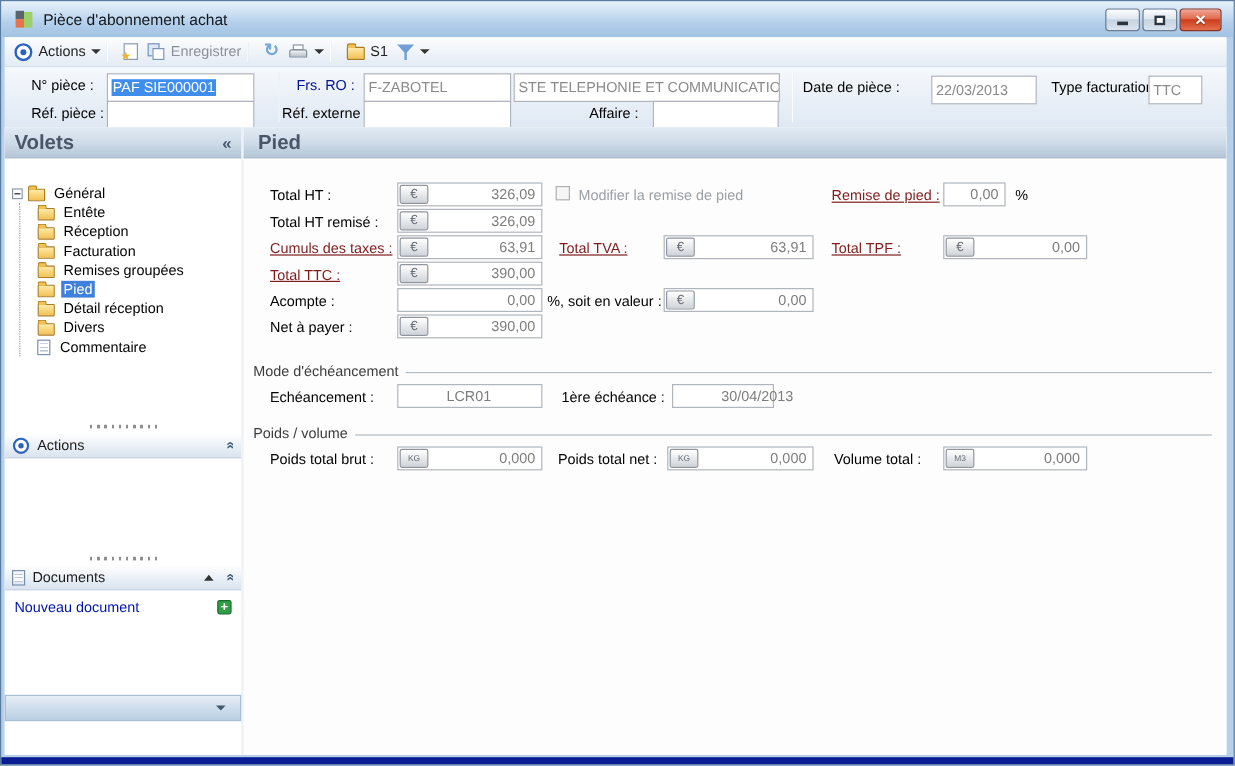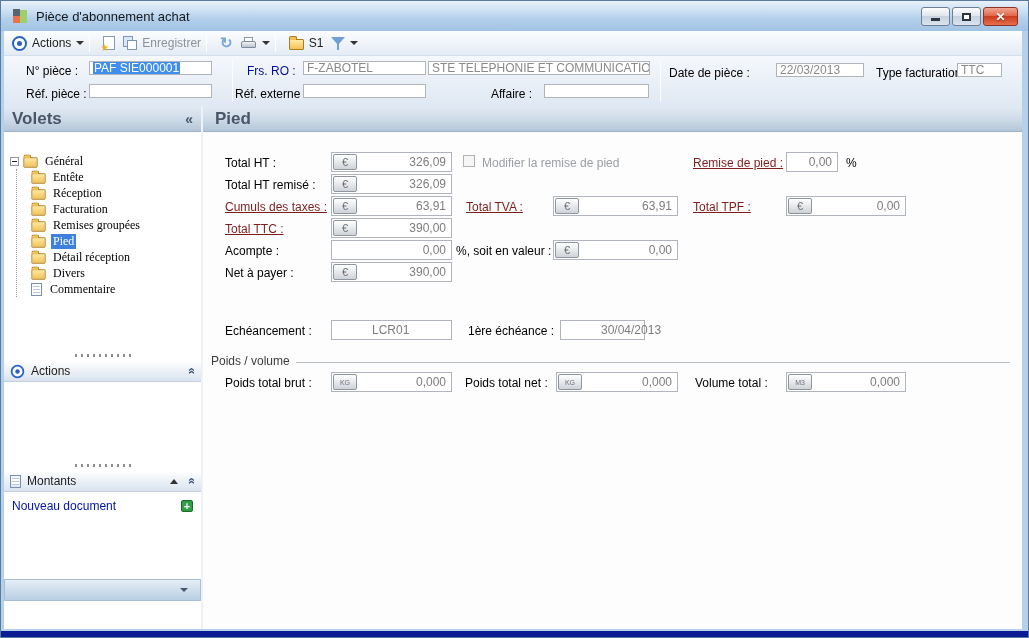--- a/index.html
+++ b/index.html
@@ -61,21 +61,21 @@
     border-top:8px solid #6f9fd6; }
   .funnel .stem { position:absolute; left:6px; top:7px; width:2px; height:6px; background:#6f9fd6; }
   .tb-label { margin-left:5px; }
   .tb-label.dim { color:#8c9099; }
 
   
   .headerform { height:50px; position:relative;
     background:linear-gradient(180deg,#f5f8fc,#dfe8f3); font-size:12px; }
   .hlabel { position:absolute; color:#000; white-space:nowrap; }
   .hlabel.blue { color:#001097; }
-  .hfield { position:absolute; height:14px; background:#fff; border:1px solid #b0b5bd;
+  .hfield { position:absolute; height:24px; background:#fff; border:1px solid #b0b5bd;
     font-size:12px; color:#8a8a8a; display:flex; align-items:center; padding:0 3px; overflow:hidden; white-space:nowrap; }
   .sel-text { background:#3f8ded; color:#fff; padding:0 1px; }
   .hsep { position:absolute; top:4px; width:1px; height:42px; background:#cdd9e6; border-right:1px solid #fafcfe; }
 
   
   .body { flex:1; display:flex; position:relative; background:#eef2f7; }
 
   
   .sidebar { width:197px; background:#fff; position:relative; margin-right:2px; }
   .panel-header { height:26px; background:linear-gradient(180deg,#e2ebf4 0%,#cddae7 55%,#b4c6d7 100%);
@@ -90,21 +90,21 @@
     border-bottom:5px solid #333; margin-right:10px; }
   .doc-icon { width:11px; height:13px; background:#fff; border:1px solid #7a90ad;
     background-image:repeating-linear-gradient(#fff 0 2px,#b9c8dc 2px 3px); background-clip:content-box; padding:2px 1px; }
 
   .tree { position:absolute; left:6px; top:47px; font-size:12px; color:#000; }
   .tree-row { display:flex; align-items:center; height:16px; white-space:nowrap; }
   .expander { width:9px; height:9px; border:1px solid #8a9aac; background:#fff; position:relative; margin-right:4px; }
   .expander::after { content:''; position:absolute; left:1px; top:3px; width:5px; height:1px; background:#222; }
   .tree .ficon { transform:scale(0.95); margin-right:5px; }
   .tree-children { margin-left:6px; padding-left:14px; border-left:1px dotted #9a9a9a; }
-  .tree-label { padding:0 2px;font-family:Liberation Serif, serif; }
+  .tree-label { padding:0 2px; }
   .tree-label.selected { background:#3f80dd; color:#fff; }
   .dotted-splitter { position:absolute; left:0; right:0; height:4px; display:flex; justify-content:center; }
   .dotted-splitter i { width:56px; height:3px;
     background:repeating-linear-gradient(90deg,#8d8d8d 0 2px,transparent 2px 6px); }
   .link { color:#0014a8; font-size:12px; }
   .plus-btn { width:12px; height:12px; background:#2f9e44; border:1px solid #1c6b2c; color:#fff;
     font-size:11px; line-height:10px; text-align:center; font-weight:bold; border-radius:2px; }
   .collapsed-bar { position:absolute; left:0; right:0; bottom:28px; height:22px;
     background:linear-gradient(180deg,#e6edf5,#b9cfe4); border:1px solid #a8bed4; display:flex;
     align-items:center; justify-content:flex-end; padding-right:12px; }
@@ -314,21 +314,21 @@
           <span class="stitle">Actions</span>
           <span class="dbl-chevron">»</span>
         </div>
 
         <div class="dotted-splitter" style="top:358px">
             <i></i>
           </div>
 
         <div class="section-header" style="top:365px">
           <div class="doc-icon"></div>
-          <span class="stitle">Montants</span>
+          <span class="stitle">Documents</span>
           <div class="up-tri"></div>
           <span class="dbl-chevron">»</span>
         </div>
 
         <div style="position:absolute; left:8px; right:8px; top:393px; display:flex; align-items:center; justify-content:space-between;">
           <span class="link">Nouveau document</span>
           <div class="plus-btn">+</div>
         </div>
 
         <div class="collapsed-bar">
@@ -394,20 +394,24 @@
             <div class="unit-btn">€</div>
             <span class="val">0,00</span>
           </div>
 
           <span class="flabel" style="left:22px; top:134px">Net à payer :</span>
           <div class="fld" style="left:128px; top:130px; width:121px">
             <div class="unit-btn">€</div>
             <span class="val">390,00</span>
           </div>
 
+          <div class="group-head" style="top:170px">
+            <span>Mode d'échéancement</span>
+              <span class="rule"></span>
+          </div>
           <span class="flabel" style="left:22px; top:192px">Echéancement :</span>
           <div class="fld" style="left:128px; top:188px; width:121px">
             <span class="val left">LCR01</span>
           </div>
           <span class="flabel" style="left:265px; top:192px">1ère échéance :</span>
           <div class="fld" style="left:357px; top:188px; width:85px">
             <span class="val left">30/04/2013</span>
           </div>
 
           <div class="group-head" style="top:222px">

